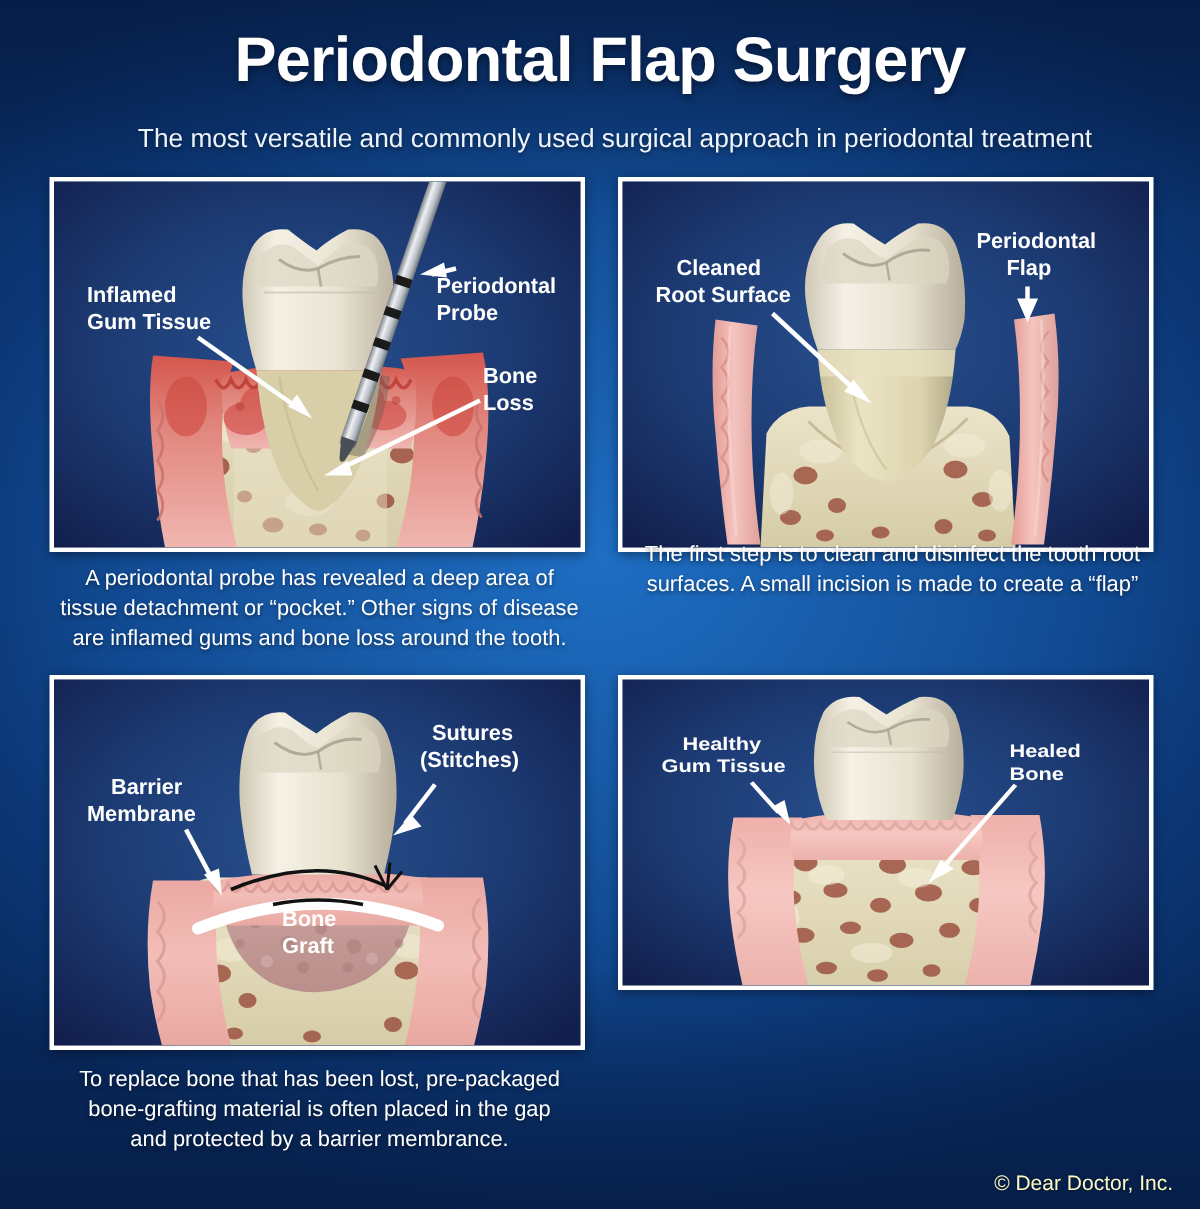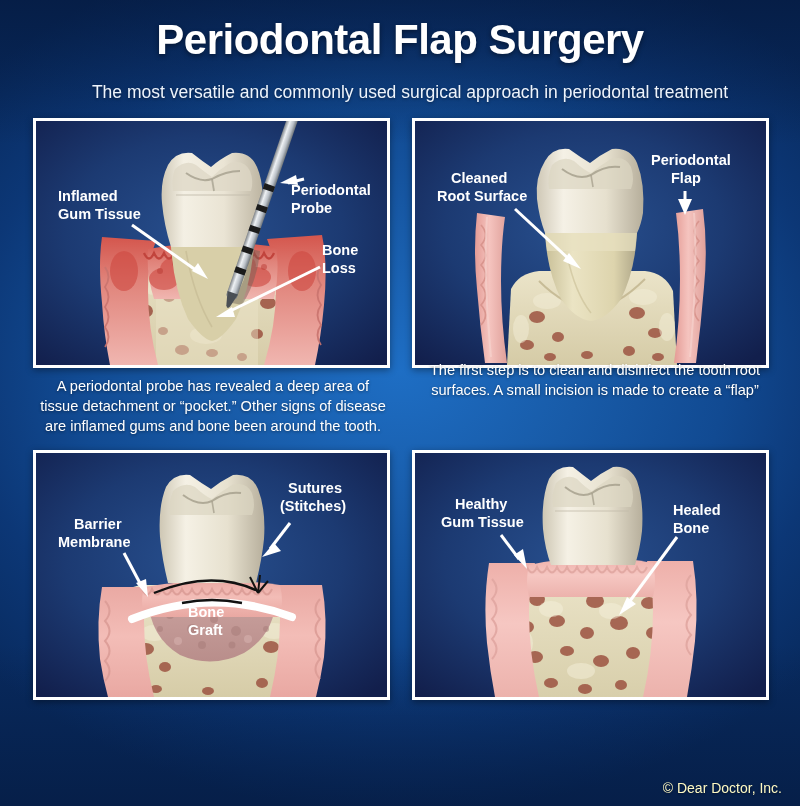--- a/index.html
+++ b/index.html
@@ -230,21 +230,21 @@
               <path d="M180 196 L196 186 L199 196 Z" fill="#ffffff"></path>
             </g>
           </g>
         </svg>
       </div>
     </div>
   </div>
   <div class="caption" style="left:18px;top:376px;width:390px;">
     <div>A periodontal probe has revealed a deep area of</div>
     <div>tissue detachment or “pocket.” Other signs of disease</div>
-    <div>are inflamed gums and bone been around the tooth.</div>
+    <div>are inflamed gums and bone loss around the tooth.</div>
   </div>
 
   <div class="panel" style="left:412px;top:118px;width:357px;height:250px;">
     <div class="frame">
       <div class="imgbox">
         <svg viewBox="0 0 351 244" preserveAspectRatio="none">
           <defs>
             <radialGradient id="bg2" cx="48%" cy="44%" r="72%">
               <stop offset="0%" stop-color="#28508f"></stop>
               <stop offset="55%" stop-color="#1c3a72"></stop>
@@ -465,22 +465,27 @@
             </g>
             <g>
               <text class="lbl-dark" x="152" y="164">Bone</text>
               <text class="lbl-dark" x="152" y="182">Graft</text>
             </g>
           </g>
         </svg>
       </div>
     </div>
   </div>
-
-  <div class="panel" style="left:412px;top:450px;width:357px;height:250px;">
+  <div class="caption" style="left:18px;top:710px;width:390px;">
+    <div>To replace bone that has been lost, pre-packaged</div>
+    <div>bone-grafting material is often placed in the gap</div>
+    <div>and protected by a barrier membrance.</div>
+  </div>
+
+  <div class="panel" style="left:412px;top:450px;width:357px;height:210px;">
     <div class="frame">
       <div class="imgbox">
         <svg viewBox="0 0 351 244" preserveAspectRatio="none">
           <defs>
             <radialGradient id="bg4" cx="48%" cy="44%" r="72%">
               <stop offset="0%" stop-color="#28508f"></stop>
               <stop offset="55%" stop-color="#1c3a72"></stop>
               <stop offset="100%" stop-color="#121f4c"></stop>
             </radialGradient>
             <linearGradient id="en4" x1="0" y1="0" x2="1" y2="0">

